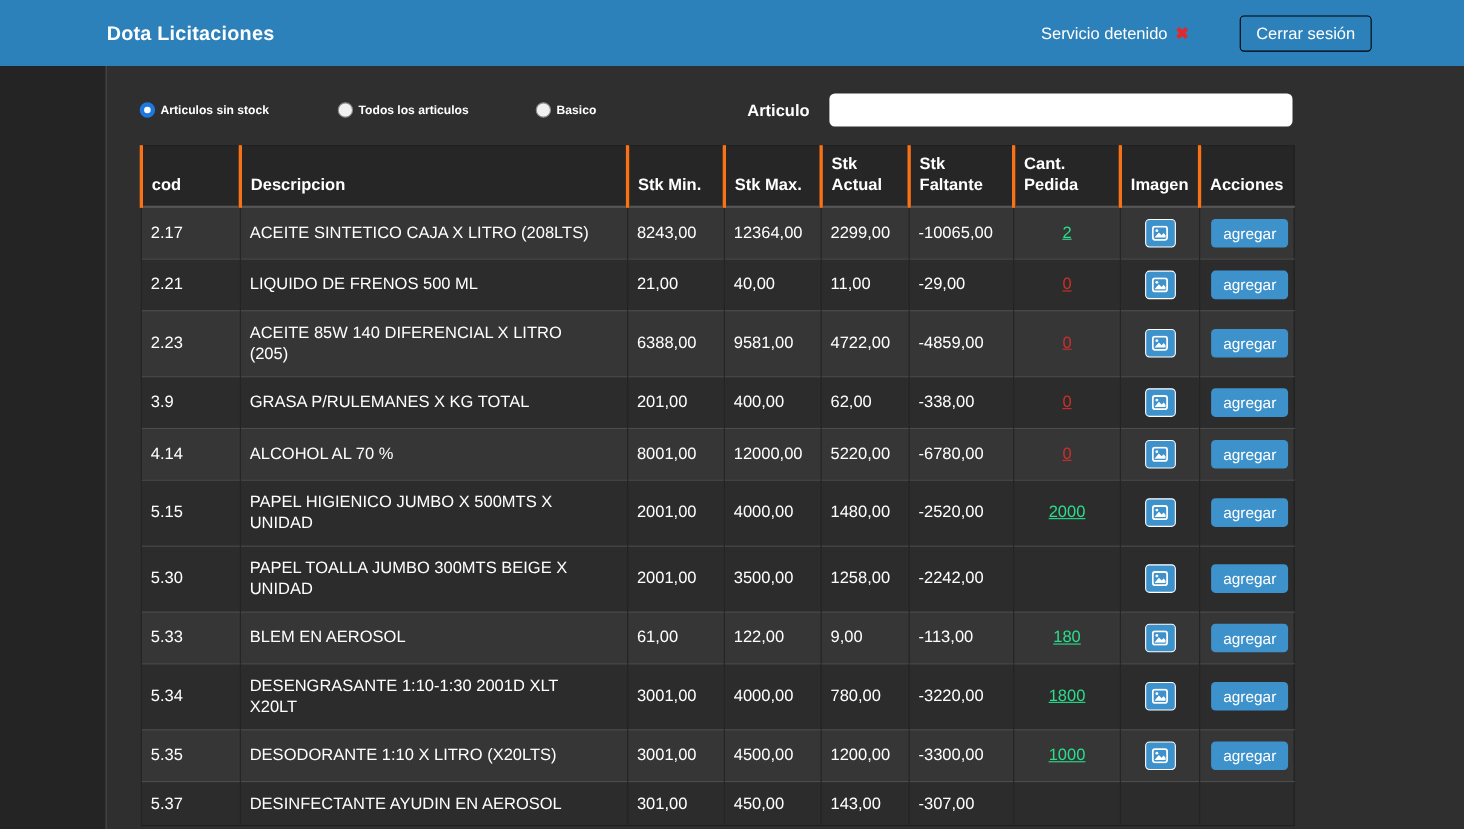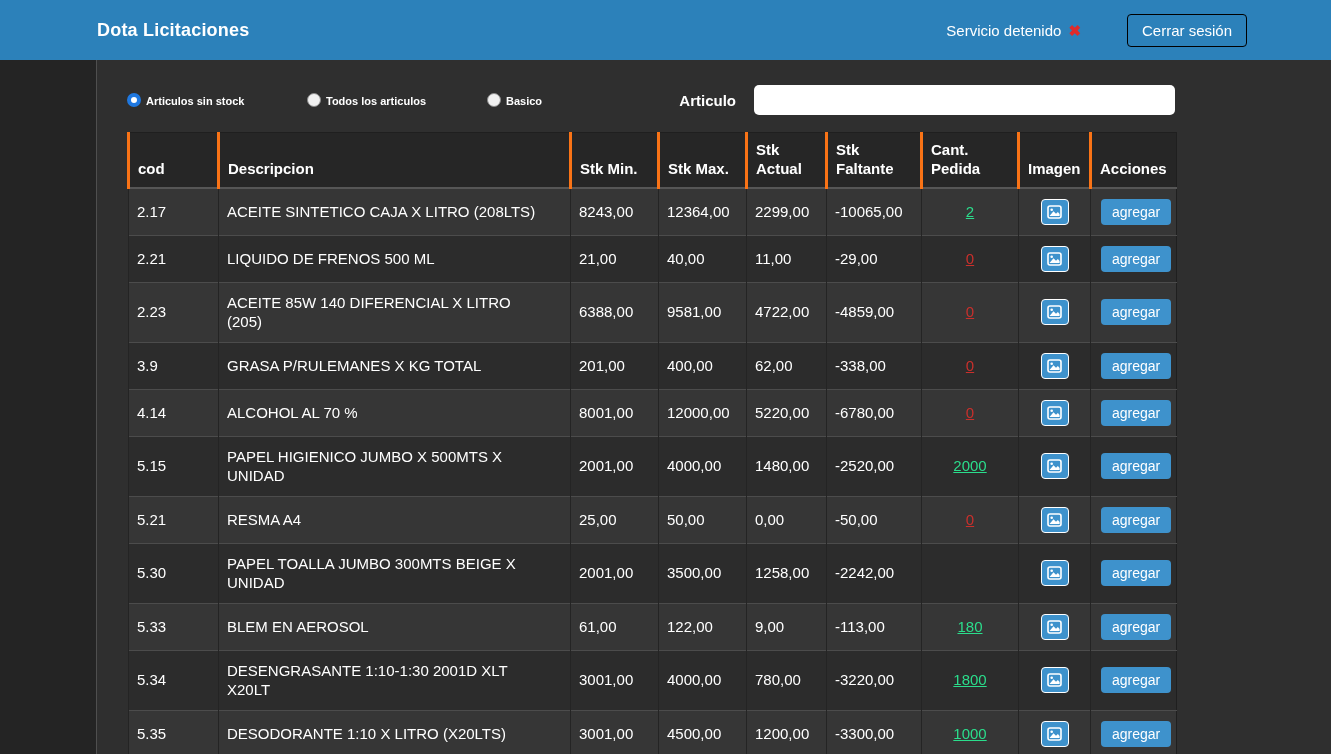--- a/index.html
+++ b/index.html
@@ -246,37 +246,20 @@
               <td class="c-center"><a class="pedida positive">2000</a></td>
               <td class="c-center"><button class="img-btn">
                   <svg width="15" height="14" viewBox="0 0 15 14">
                     <rect x="1" y="1" width="13" height="12" rx="2" fill="none" stroke="#fff" stroke-width="1.6"></rect>
                     <circle cx="4.7" cy="4.7" r="1.3" fill="#fff"></circle>
                     <path d="M2.5 11 L6.5 6.3 L9 8.8 L10.9 6.9 L12.6 8.9 V11 Z" fill="#fff"></path>
                   </svg>
                 </button></td>
               <td style="padding-left: 10px;"><button class="add-btn">agregar</button></td>
             </tr>
-            <tr class="stripe-a">
-              <td>5.21</td>
-              <td class="c-desc">RESMA A4</td>
-              <td>25,00</td>
-              <td>50,00</td>
-              <td>0,00</td>
-              <td>-50,00</td>
-              <td class="c-center"><a class="pedida zero">0</a></td>
-              <td class="c-center"><button class="img-btn">
-                  <svg width="15" height="14" viewBox="0 0 15 14">
-                    <rect x="1" y="1" width="13" height="12" rx="2" fill="none" stroke="#fff" stroke-width="1.6"></rect>
-                    <circle cx="4.7" cy="4.7" r="1.3" fill="#fff"></circle>
-                    <path d="M2.5 11 L6.5 6.3 L9 8.8 L10.9 6.9 L12.6 8.9 V11 Z" fill="#fff"></path>
-                  </svg>
-                </button></td>
-              <td style="padding-left: 10px;"><button class="add-btn">agregar</button></td>
-            </tr>
             <tr class="stripe-b">
               <td>5.30</td>
               <td class="c-desc">PAPEL TOALLA JUMBO 300MTS BEIGE X UNIDAD</td>
               <td>2001,00</td>
               <td>3500,00</td>
               <td>1258,00</td>
               <td>-2242,00</td>
               <td class="c-center"></td>
               <td class="c-center"><button class="img-btn">
                   <svg width="15" height="14" viewBox="0 0 15 14">

